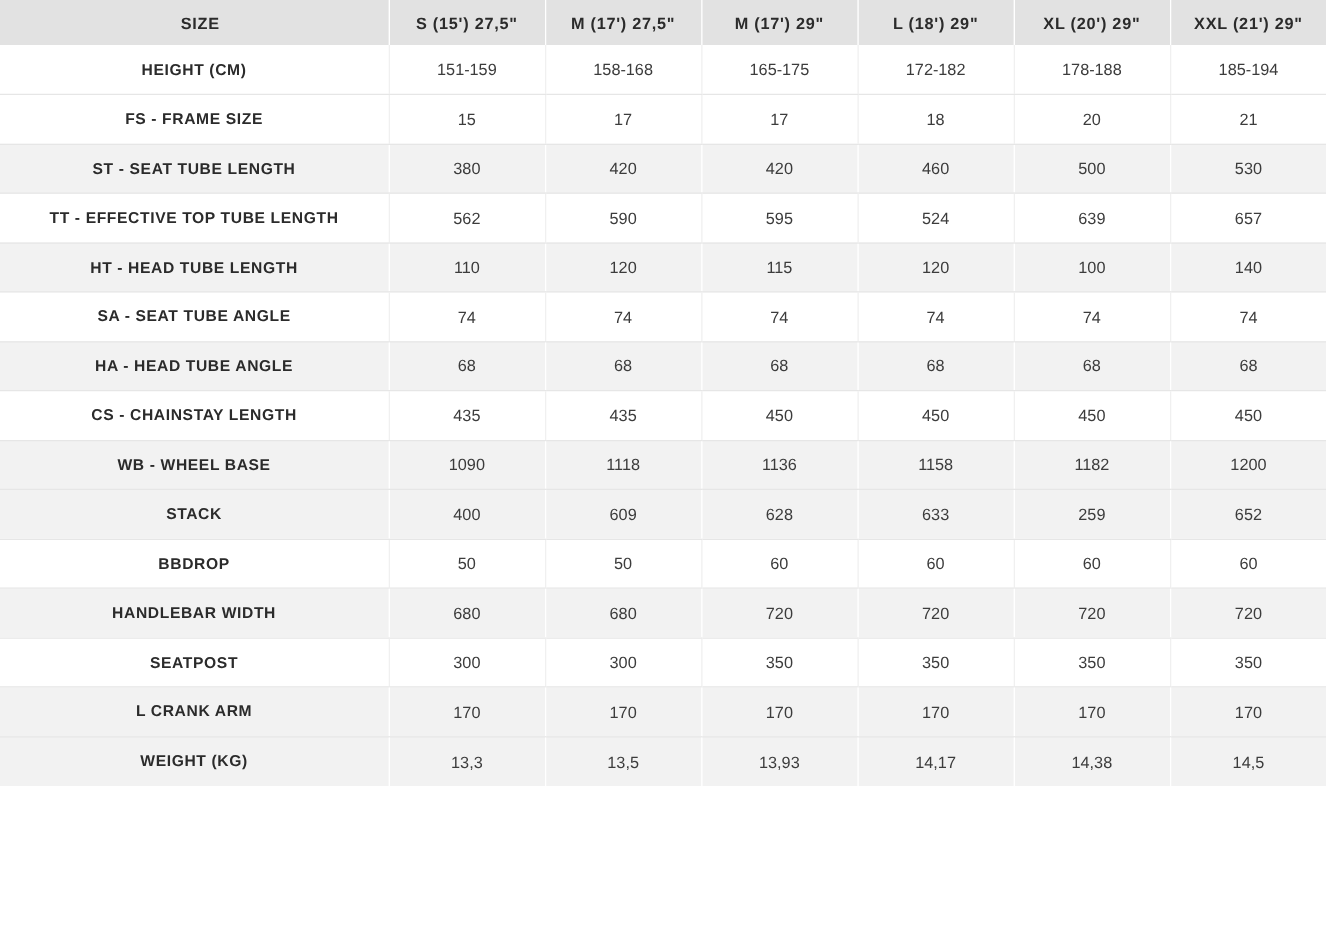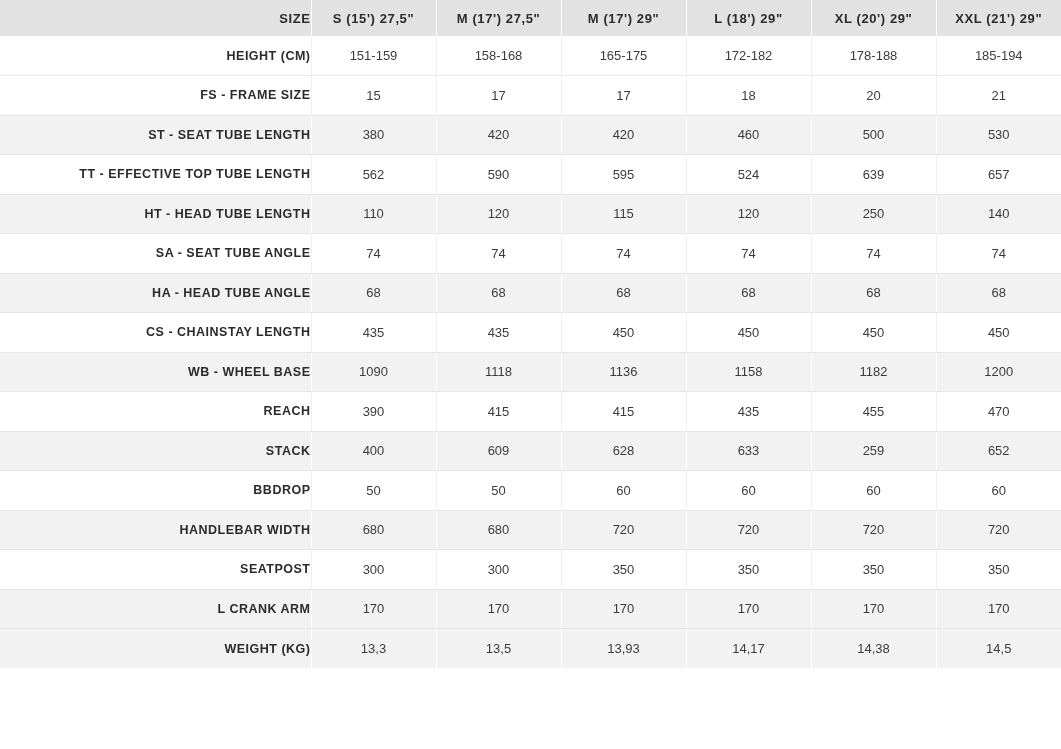--- a/index.html
+++ b/index.html
@@ -30,21 +30,21 @@
   thead th {
     height: 36px;
     font-size: 13px;
     font-weight: bold;
     letter-spacing: 0.6px;
     color: #2b2b2b;
     text-transform: uppercase;
     vertical-align: middle;
   }
   thead th.label-col {
-    text-align: right;
+    text-align: center;
     padding-left: 10px;
     width: 311px;
     box-sizing: border-box;
   }
   thead th.size-col {
     text-align: center;
     width: 125px;
     box-sizing: border-box;
     border-left: 1px solid #ffffff;
   }
@@ -52,21 +52,21 @@
   tbody tr {
     height: 39.5px;
   }
   tbody tr.odd {
     background: #ffffff;
   }
   tbody tr.even {
     background: #f2f2f2;
   }
   tbody td.row-label {
-    text-align: right;
+    text-align: center;
     font-size: 12.5px;
     font-weight: bold;
     letter-spacing: 0.5px;
     text-transform: uppercase;
     color: #2b2b2b;
     width: 311px;
     box-sizing: border-box;
     border-bottom: 1px solid #e6e6e6;
   }
   tbody td.row-value {
@@ -140,21 +140,21 @@
       <td class="row-value">524</td>
       <td class="row-value">639</td>
       <td class="row-value">657</td>
     </tr>
     <tr class="even">
       <td class="row-label">HT - Head tube length</td>
       <td class="row-value">110</td>
       <td class="row-value">120</td>
       <td class="row-value">115</td>
       <td class="row-value">120</td>
-      <td class="row-value">250</td>
+      <td class="row-value">100</td>
       <td class="row-value">140</td>
     </tr>
     <tr class="odd">
       <td class="row-label">SA - Seat tube angle</td>
       <td class="row-value">74</td>
       <td class="row-value">74</td>
       <td class="row-value">74</td>
       <td class="row-value">74</td>
       <td class="row-value">74</td>
       <td class="row-value">74</td>
@@ -179,29 +179,20 @@
     </tr>
     <tr class="even">
       <td class="row-label">WB - Wheel base</td>
       <td class="row-value">1090</td>
       <td class="row-value">1118</td>
       <td class="row-value">1136</td>
       <td class="row-value">1158</td>
       <td class="row-value">1182</td>
       <td class="row-value">1200</td>
     </tr>
-    <tr class="odd">
-      <td class="row-label">Reach</td>
-      <td class="row-value">390</td>
-      <td class="row-value">415</td>
-      <td class="row-value">415</td>
-      <td class="row-value">435</td>
-      <td class="row-value">455</td>
-      <td class="row-value">470</td>
-    </tr>
     <tr class="even">
       <td class="row-label">Stack</td>
       <td class="row-value">400</td>
       <td class="row-value">609</td>
       <td class="row-value">628</td>
       <td class="row-value">633</td>
       <td class="row-value">259</td>
       <td class="row-value">652</td>
     </tr>
     <tr class="odd">

